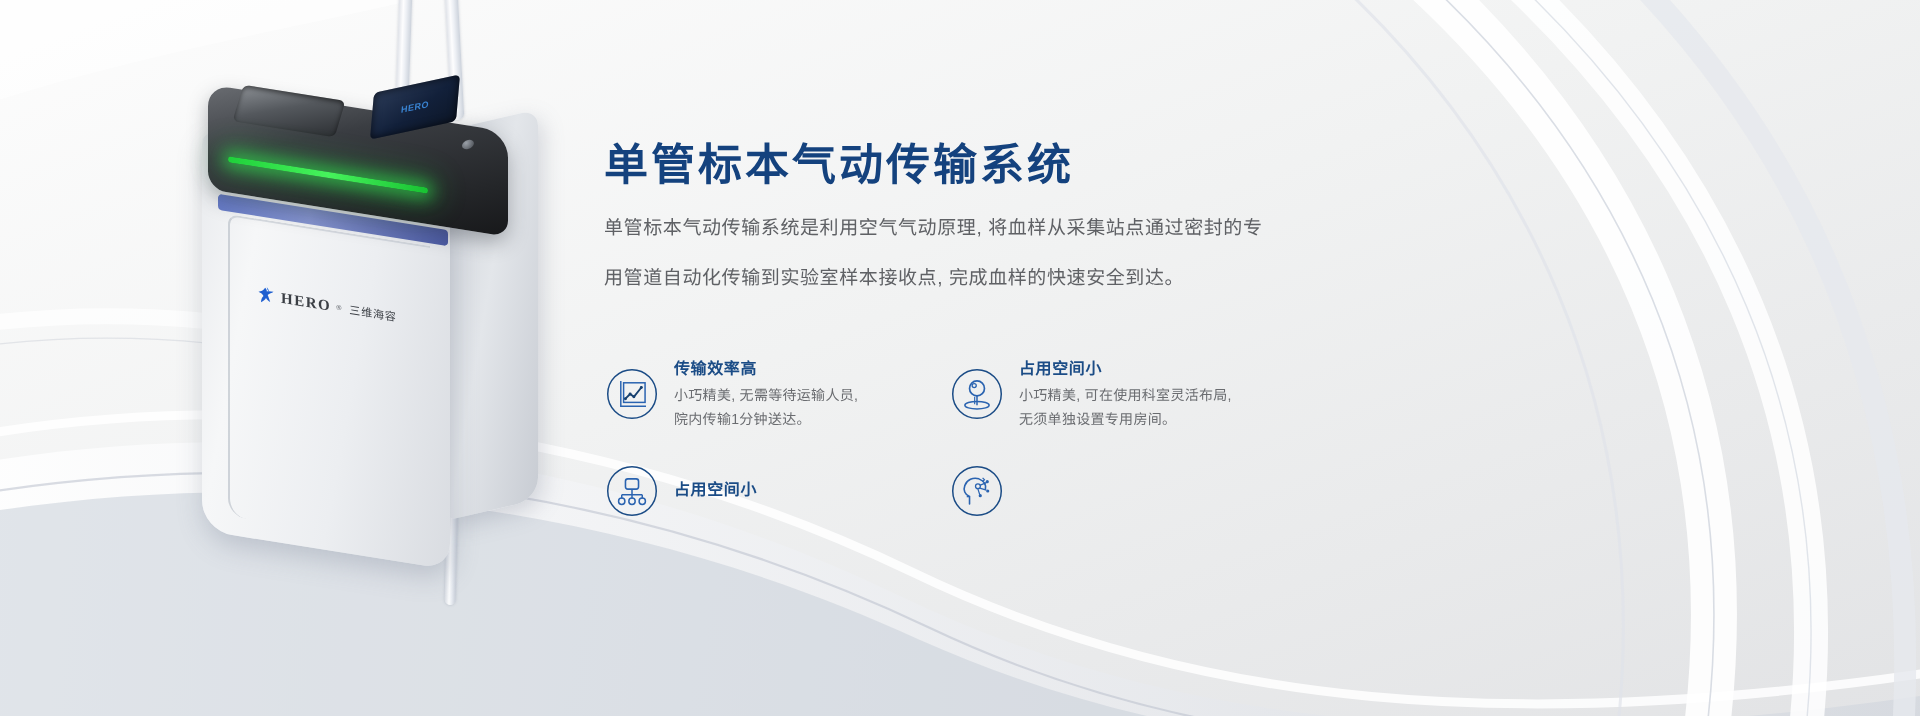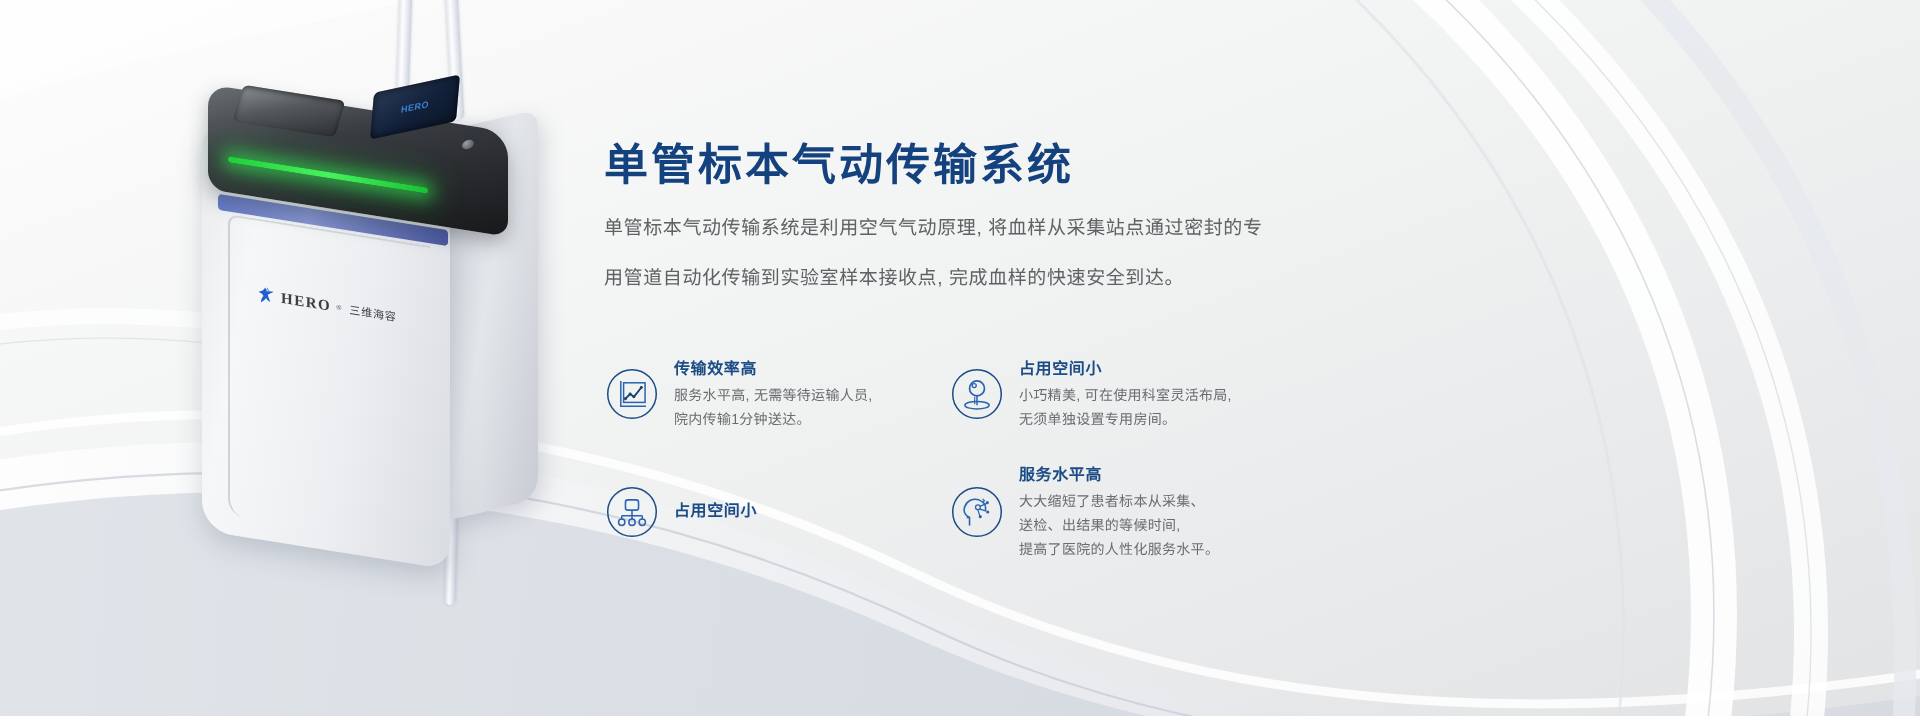--- a/index.html
+++ b/index.html
@@ -221,21 +221,21 @@
             <path d="M18 16 L18 43 L45 43" fill="none" stroke="#2a63b0" stroke-width="1.6"></path>
             <rect x="21" y="18" width="23" height="21" fill="none" stroke="#2a63b0" stroke-width="1.6"></rect>
             <polyline points="23,35 28,30 32,33 40,23" fill="none" stroke="#16406f" stroke-width="2" stroke-linejoin="round" stroke-linecap="round"></polyline>
             <circle cx="23" cy="35" r="1.6" fill="#16406f"></circle>
             <circle cx="28" cy="30" r="1.6" fill="#16406f"></circle>
             <circle cx="32" cy="33" r="1.6" fill="#16406f"></circle>
             <circle cx="40" cy="23" r="1.6" fill="#16406f"></circle>
           </svg>
           <div class="f-text">
             <div class="f-title">传输效率高</div>
-            <div class="f-desc">服务水平高, 无需等待运输人员,
+            <div class="f-desc">小巧精美, 无需等待运输人员,
 院内传输1分钟送达。</div>
           </div>
         </div>
 
         <div class="feature col-b">
           <svg class="f-icon" viewBox="0 0 60 60">
             <circle cx="30" cy="30" r="26" fill="none" stroke="#1b4c86" stroke-width="1.6"></circle>
             <circle cx="30" cy="24" r="8" fill="none" stroke="#2a63b0" stroke-width="1.8"></circle>
             <circle cx="27" cy="21" r="2.2" fill="none" stroke="#2a63b0" stroke-width="1.4"></circle>
             <line x1="30" y1="32" x2="30" y2="42" stroke="#2a63b0" stroke-width="1.6"></line>
@@ -280,25 +280,19 @@
             <path d="M22 36 L19 36" fill="none" stroke="#2a63b0" stroke-width="1.5"></path>
             <circle cx="31" cy="25" r="2.6" fill="none" stroke="#2a63b0" stroke-width="1.4"></circle>
             <line x1="33" y1="24" x2="40" y2="21" stroke="#2a63b0" stroke-width="1.3"></line>
             <line x1="33" y1="27" x2="40" y2="29" stroke="#2a63b0" stroke-width="1.3"></line>
             <line x1="31" y1="28" x2="33" y2="34" stroke="#2a63b0" stroke-width="1.3"></line>
             <circle cx="41" cy="20" r="1.7" fill="#2a63b0"></circle>
             <circle cx="41.5" cy="30" r="1.7" fill="#2a63b0"></circle>
             <circle cx="33.5" cy="35" r="1.7" fill="#2a63b0"></circle>
             <path d="M36 16 L38 18 L36 20" fill="none" stroke="#2a63b0" stroke-width="1.3"></path>
           </svg>
-          <div class="f-text">
-            <div class="f-title">服务水平高</div>
-            <div class="f-desc">大大缩短了患者标本从采集、
-送检、出结果的等候时间,
-提高了医院的人性化服务水平。</div>
-          </div>
         </div>
 
       </div>
 
     </div>
   </div>
 </div>
 
 </body></html>

